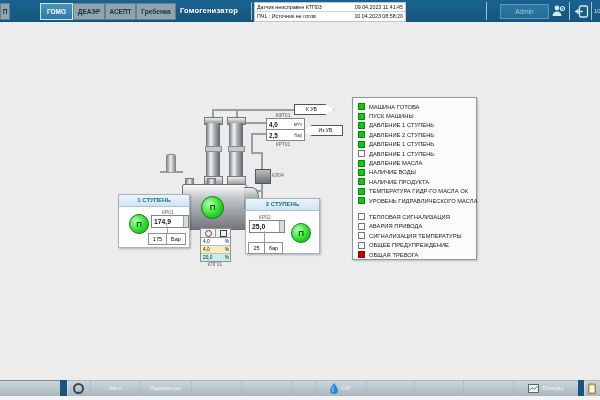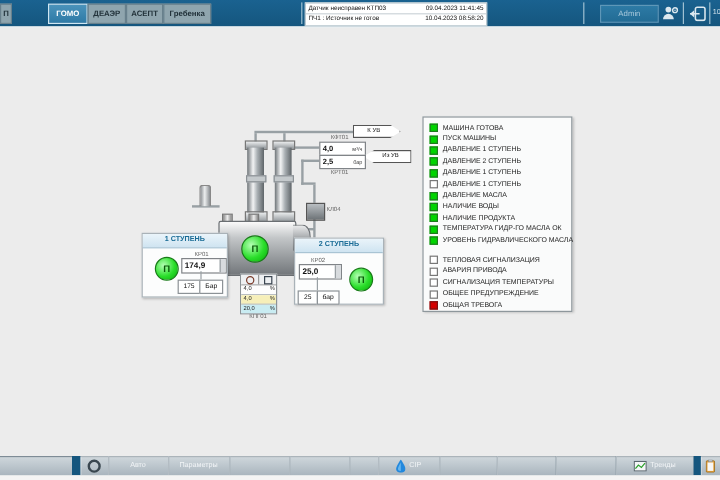--- a/index.html
+++ b/index.html
@@ -102,20 +102,21 @@
 
 <div id="app">
 
   <div id="topbar" class="abs">
     <div id="tab-partial" class="abs tab">П</div>
     <div id="tab-gomo" class="abs tab active">ГОМО</div>
     <div id="tab-deaer" class="abs tab">ДЕАЭР</div>
     <div id="tab-asept" class="abs tab">АСЕПТ</div>
     <div id="tab-greb" class="abs tab">Гребенка</div>
 
+    <div id="bar-title" class="abs">Гомогенизатор</div>
 
     <div class="abs bar-divider" style="left:251px;"></div>
 
     <div id="alarmbox" class="abs">
       <div class="alarm-row">
         <span>Датчик неисправен КТП03</span>
         <span>09.04.2023 11:41:45</span>
       </div>
       <div class="alarm-row">
         <span>ПЧ1 : Источник не готов</span>

